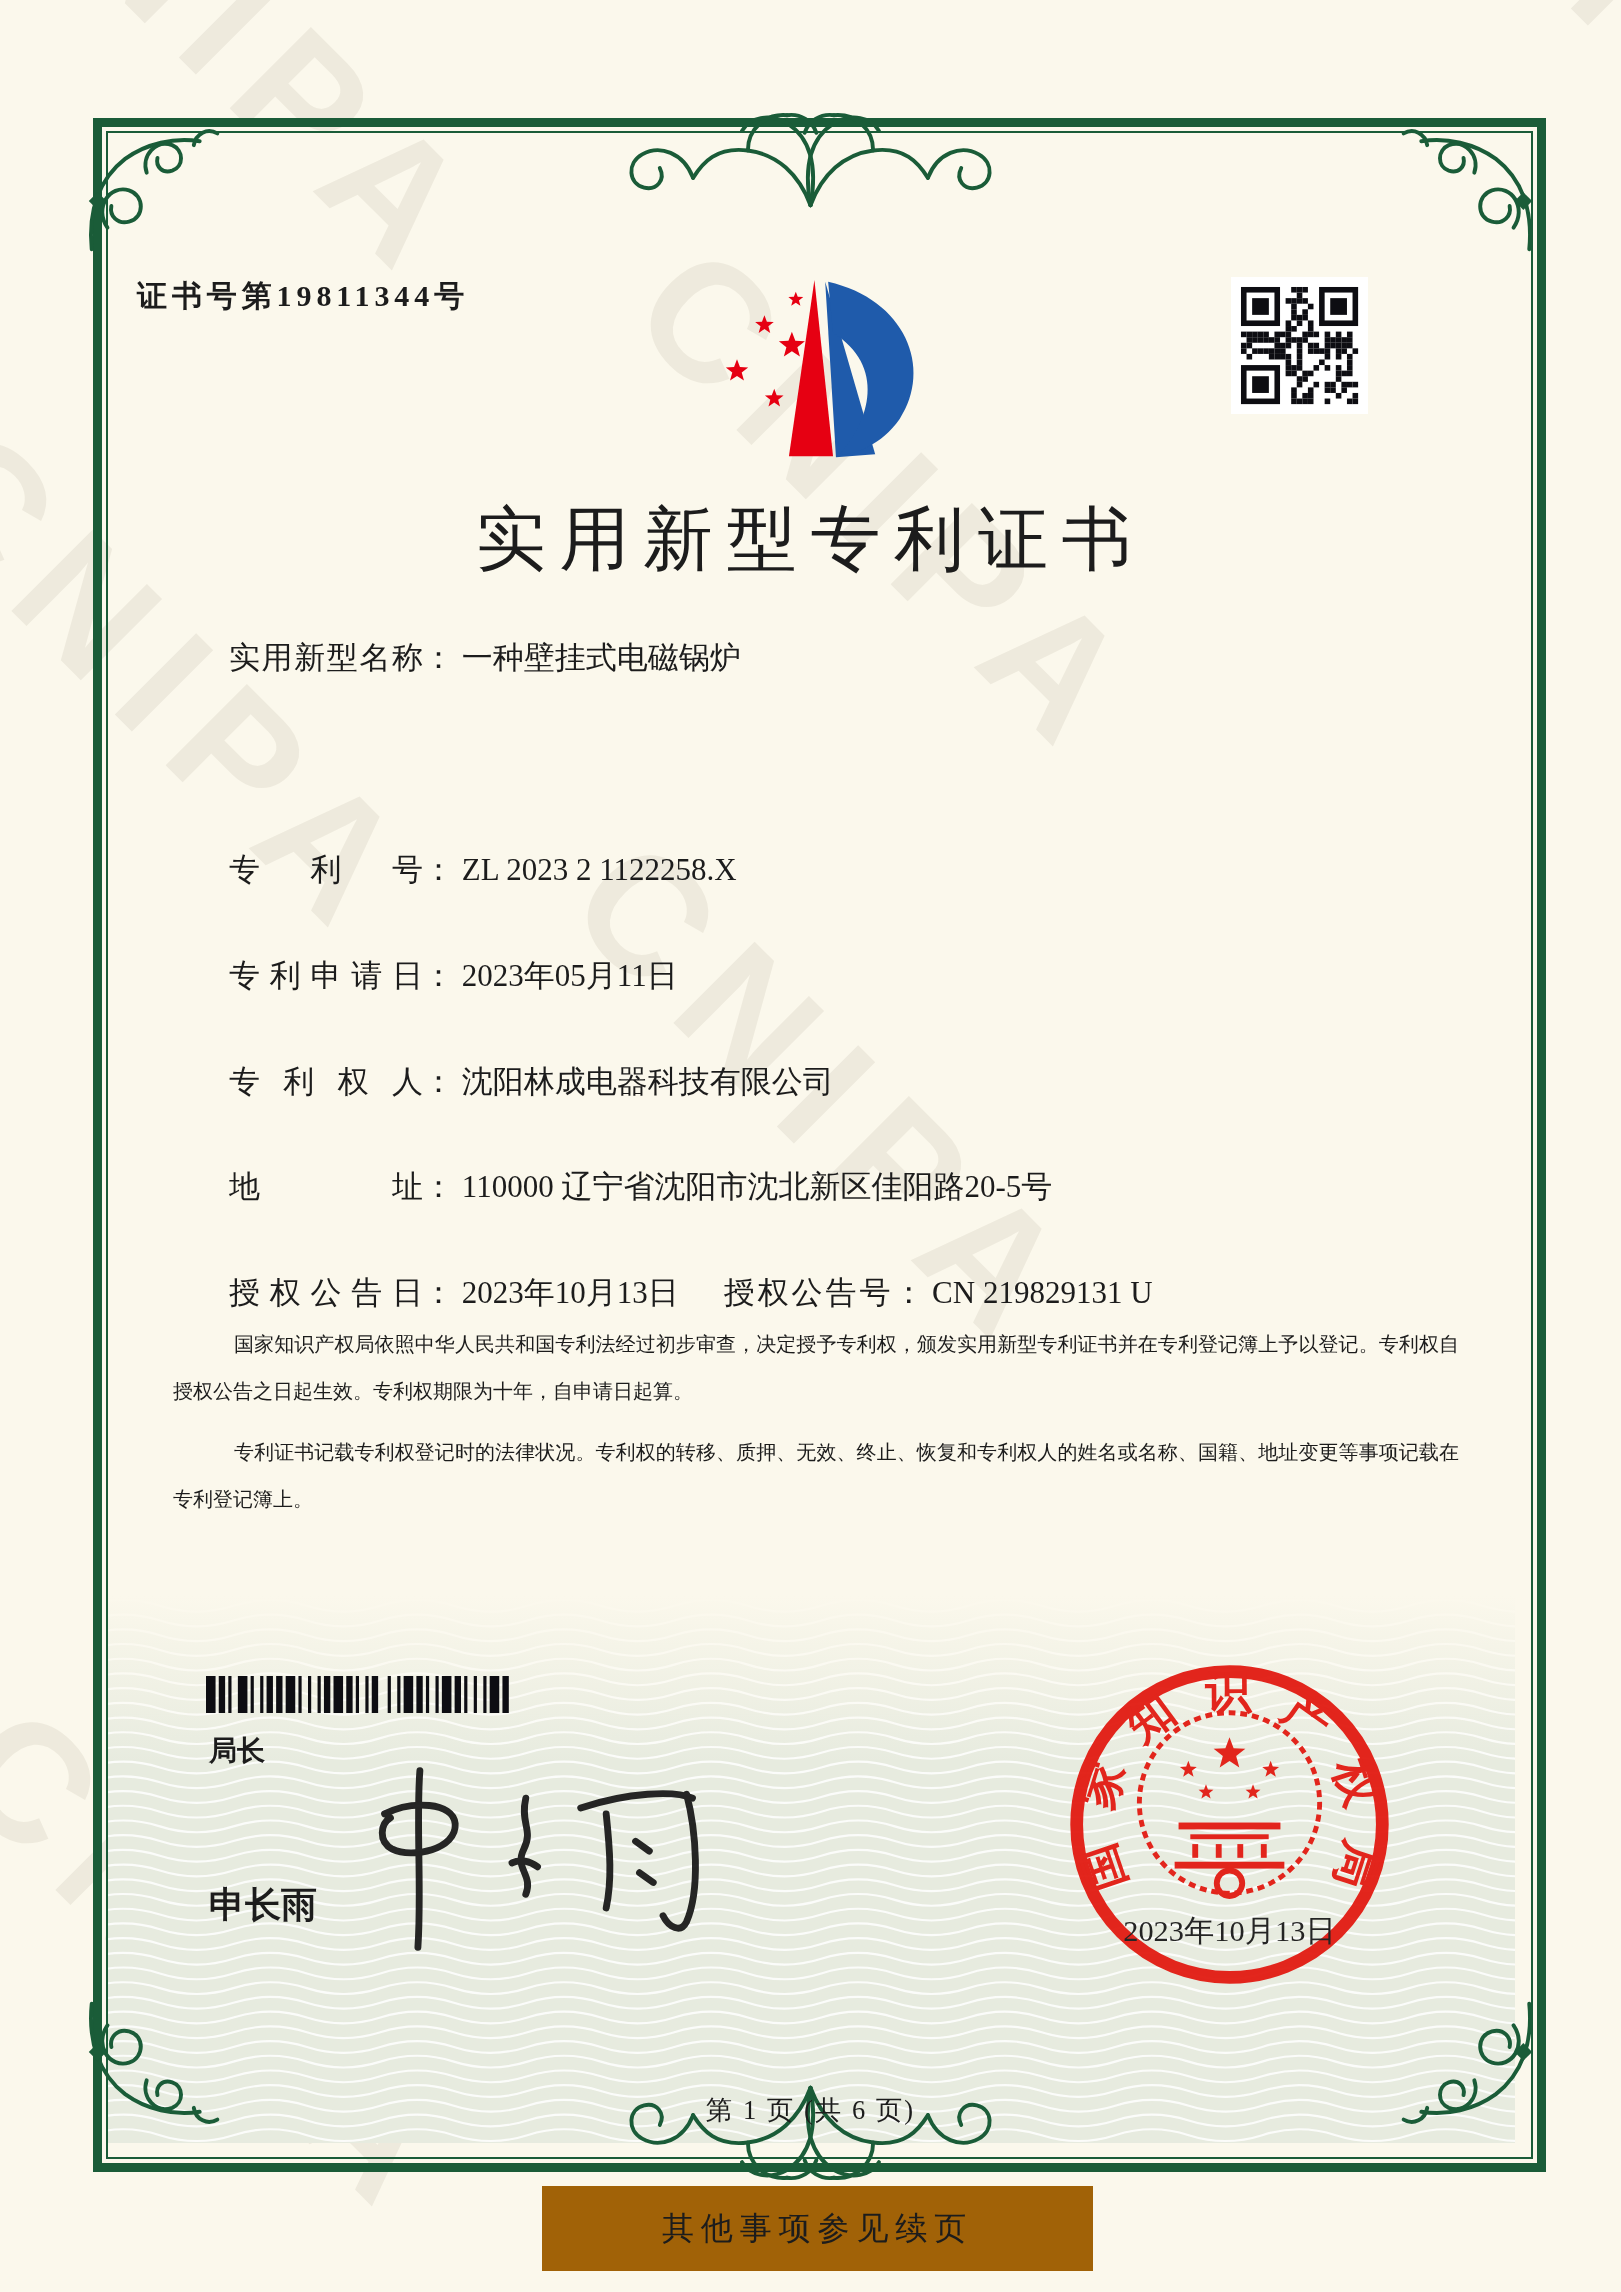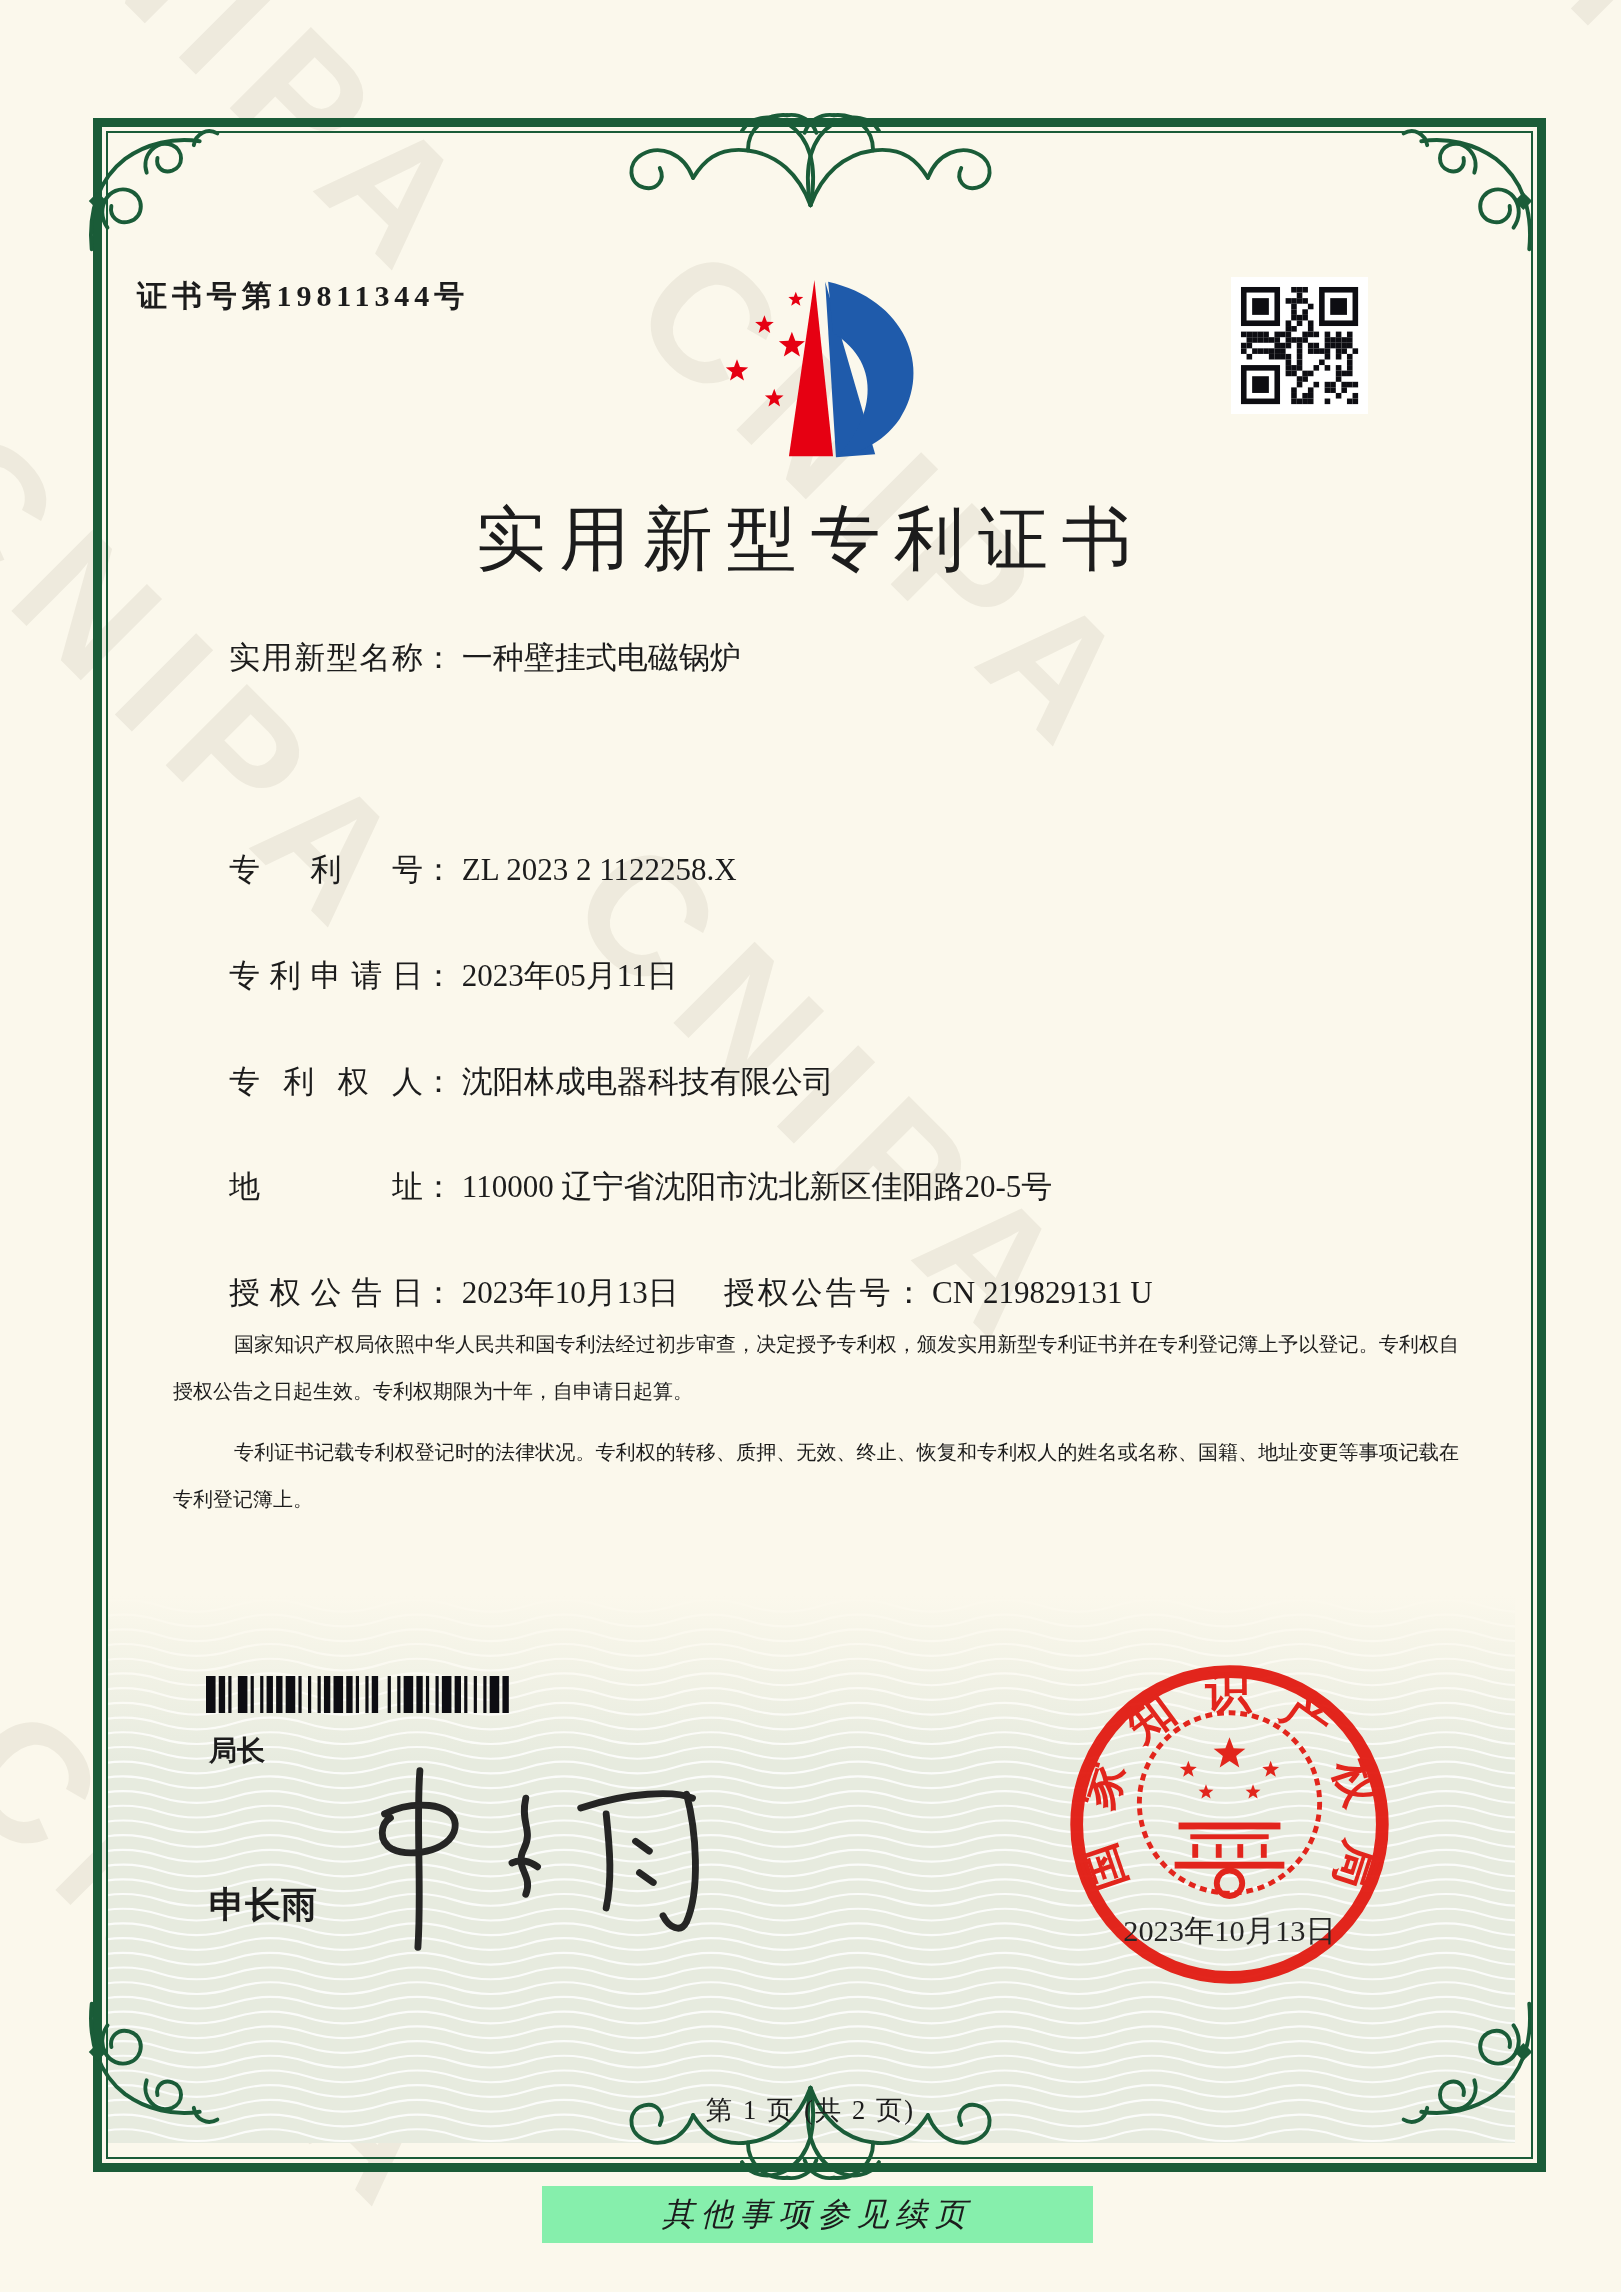--- a/index.html
+++ b/index.html
@@ -39,22 +39,22 @@
   .paras{position:absolute;left:173px;top:1321px;width:1286px;}
   .paras p{margin:0 0 13.7px 0;font-size:20px;line-height:47px;text-align:justify;text-indent:61px;}
   .barcode{position:absolute;left:206px;top:1676px;width:306px;height:37px;}
   .signtitle{position:absolute;left:209px;top:1732px;font-family:"Liberation Sans","DejaVu Sans",sans-serif;
              font-weight:700;font-size:28px;text-align:center;}
   .signname{position:absolute;left:209px;top:1881px;font-family:"Liberation Sans","DejaVu Sans",sans-serif;
             font-weight:700;font-size:36px;text-align:center;}
   .signature{position:absolute;left:363px;top:1753px;width:353px;height:208px;}
   .seal{position:absolute;left:1061px;top:1656px;width:337px;height:337px;opacity:0.95;}
   .pageno{position:absolute;left:0;top:2092px;width:100%;text-align:center;font-size:26.5px;letter-spacing:2px;}
-  .note{position:absolute;left:542px;top:2186px;width:551px;height:57px;background:#86efac;
-        display:flex;align-items:center;justify-content:center;font-size:32px;letter-spacing:6.9px;font-style:italic;}
+  .note{position:absolute;left:542px;top:2186px;width:551px;height:85px;background:#a16207;
+        display:flex;align-items:center;justify-content:center;font-size:32px;letter-spacing:6.9px;}
 </style>
 </head>
 <body>
 
 <div class="page">
 
   <div class="wm wm1">CNIPA</div>
   <div class="wm wm2">CNIPA</div>
   <div class="wm wm3">CNIPA</div>
   <div class="wm wm4">CNIPA</div>
@@ -427,19 +427,19 @@
         <rect x="-38" y="42" width="6" height="14" stroke="none"></rect>
         <rect x="-14" y="42" width="6" height="14" stroke="none"></rect>
         <rect x="8" y="42" width="6" height="14" stroke="none"></rect>
         <rect x="32" y="42" width="6" height="14" stroke="none"></rect>
         <rect x="-56" y="60" width="112" height="7" stroke="none"></rect>
         <circle cy="82" r="13" fill="none" stroke-width="6"></circle>
       </g>
       <text x="172" y="291" text-anchor="middle" font-size="31" fill="#1a1a1a" font-family="'Liberation Serif','DejaVu Serif',serif">2023年10月13日</text>
     </svg>
 
-    <div class="pageno">第 1 页 (共 2 页)</div>
+    <div class="pageno">第 1 页 (共 6 页)</div>
     <div class="note">
       <span>其他事项参见续页</span>
     </div>
   </div>
 </div>
 
 
 </body></html>

